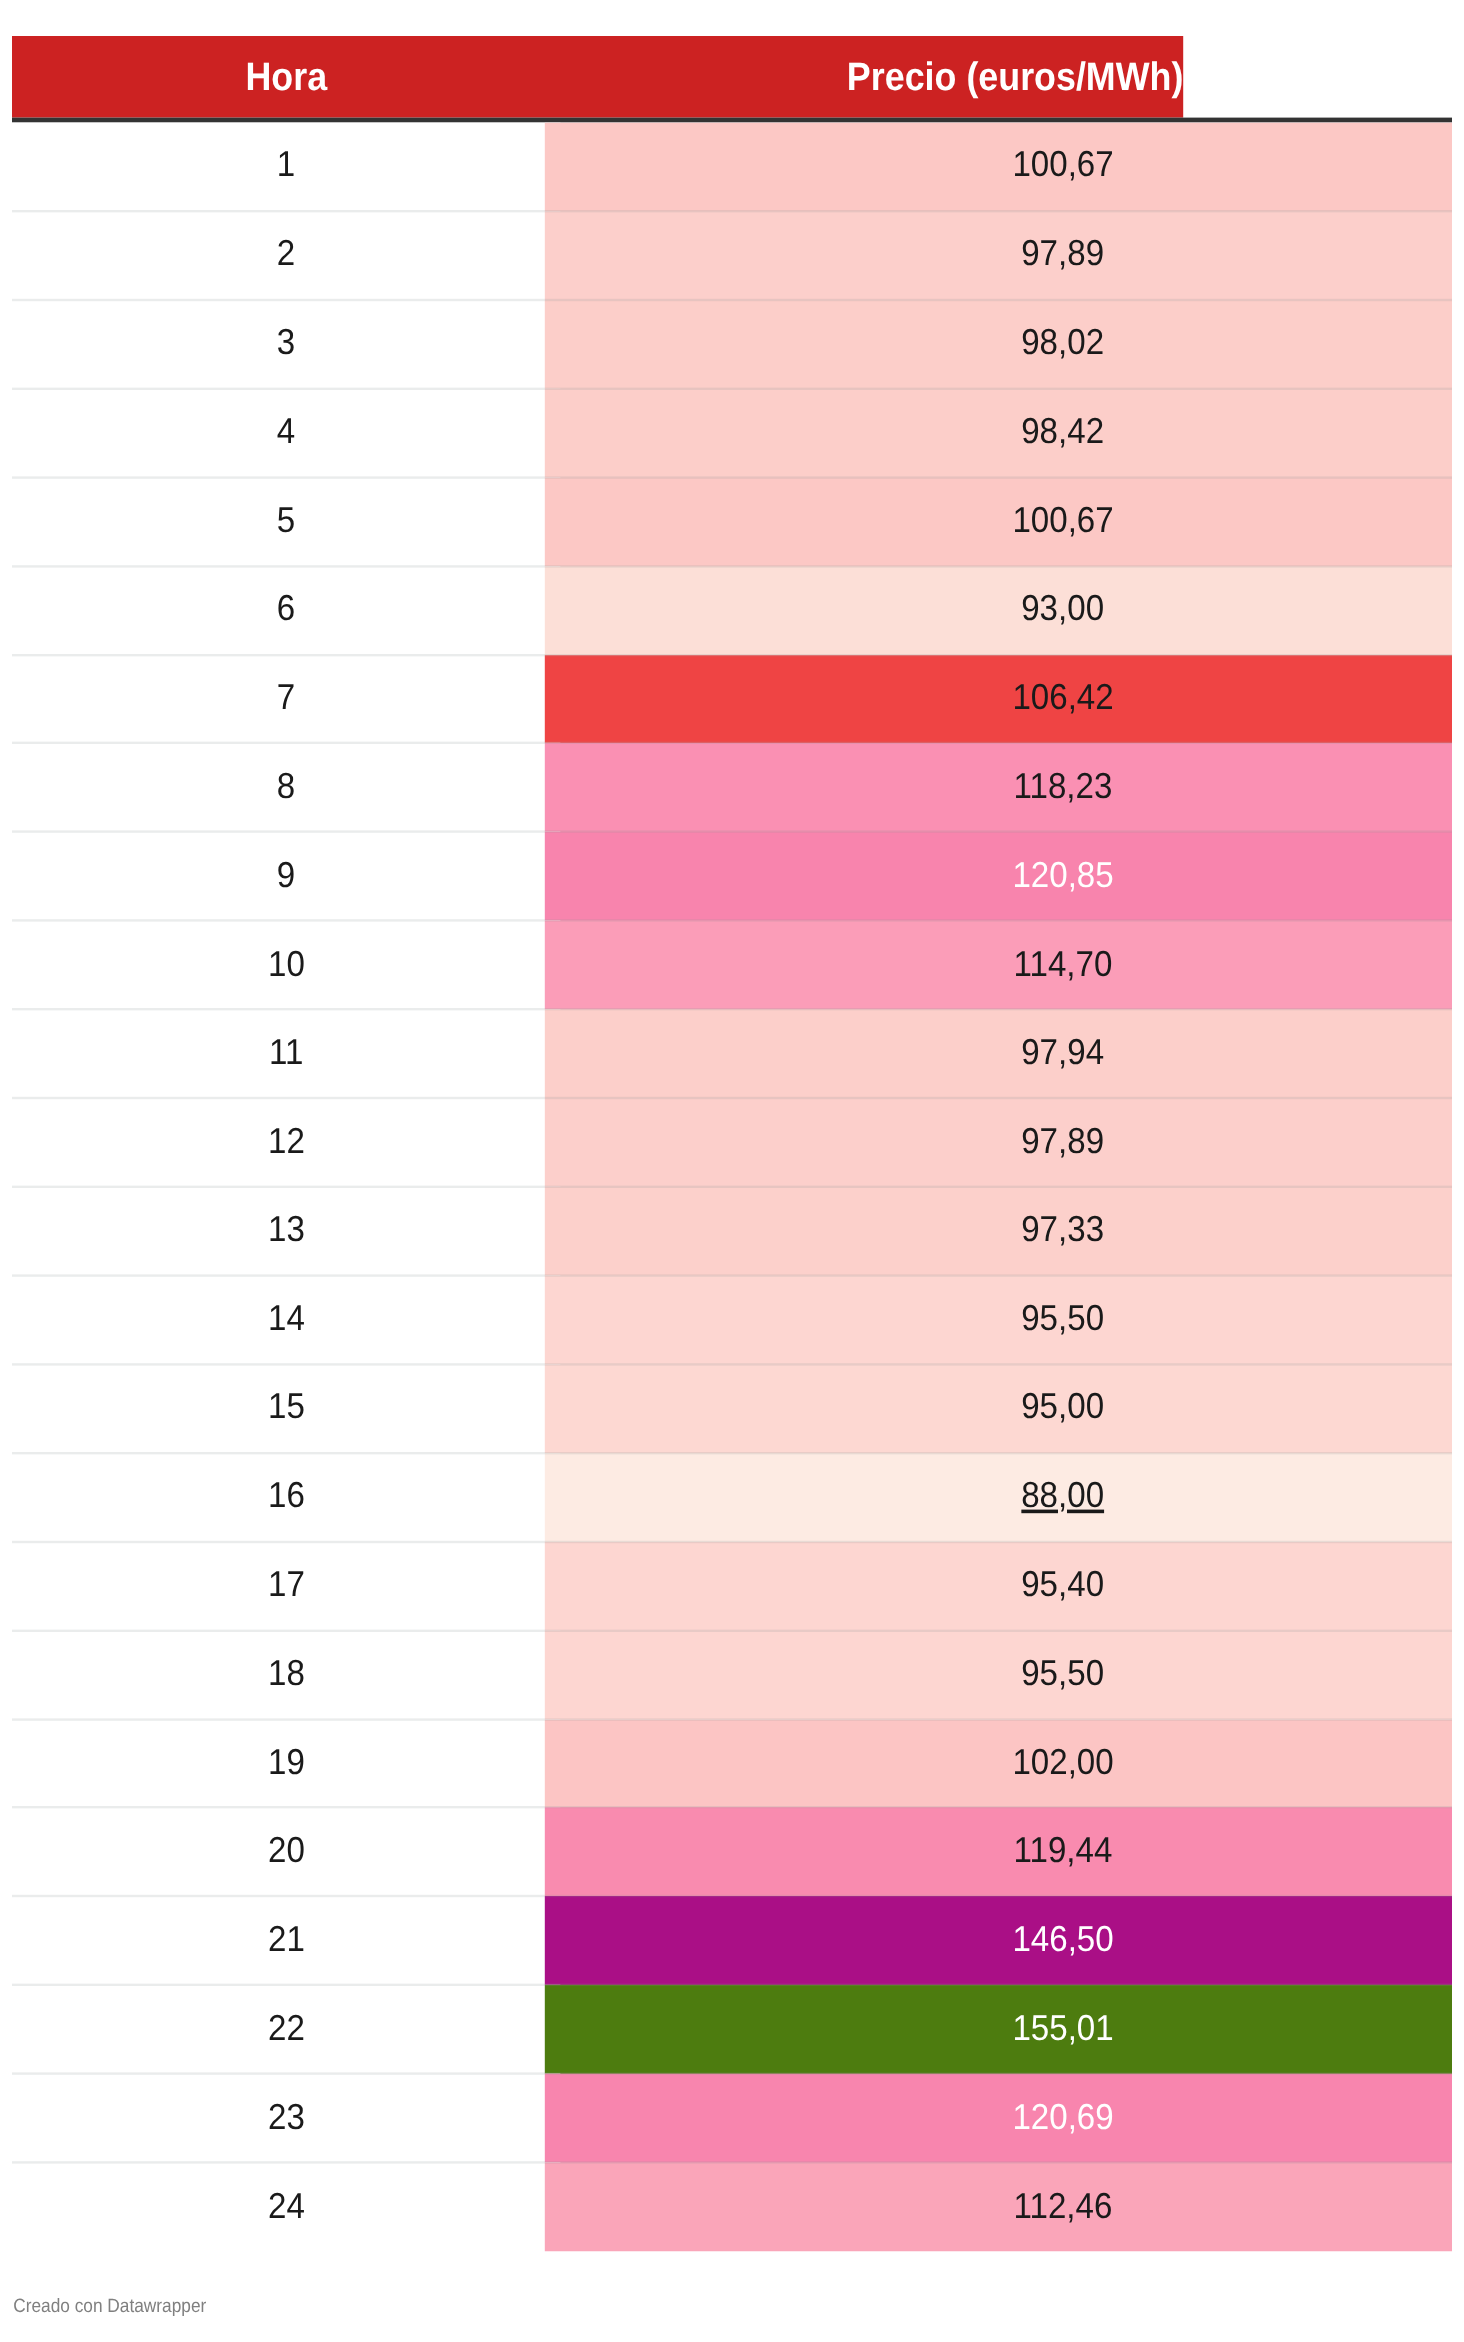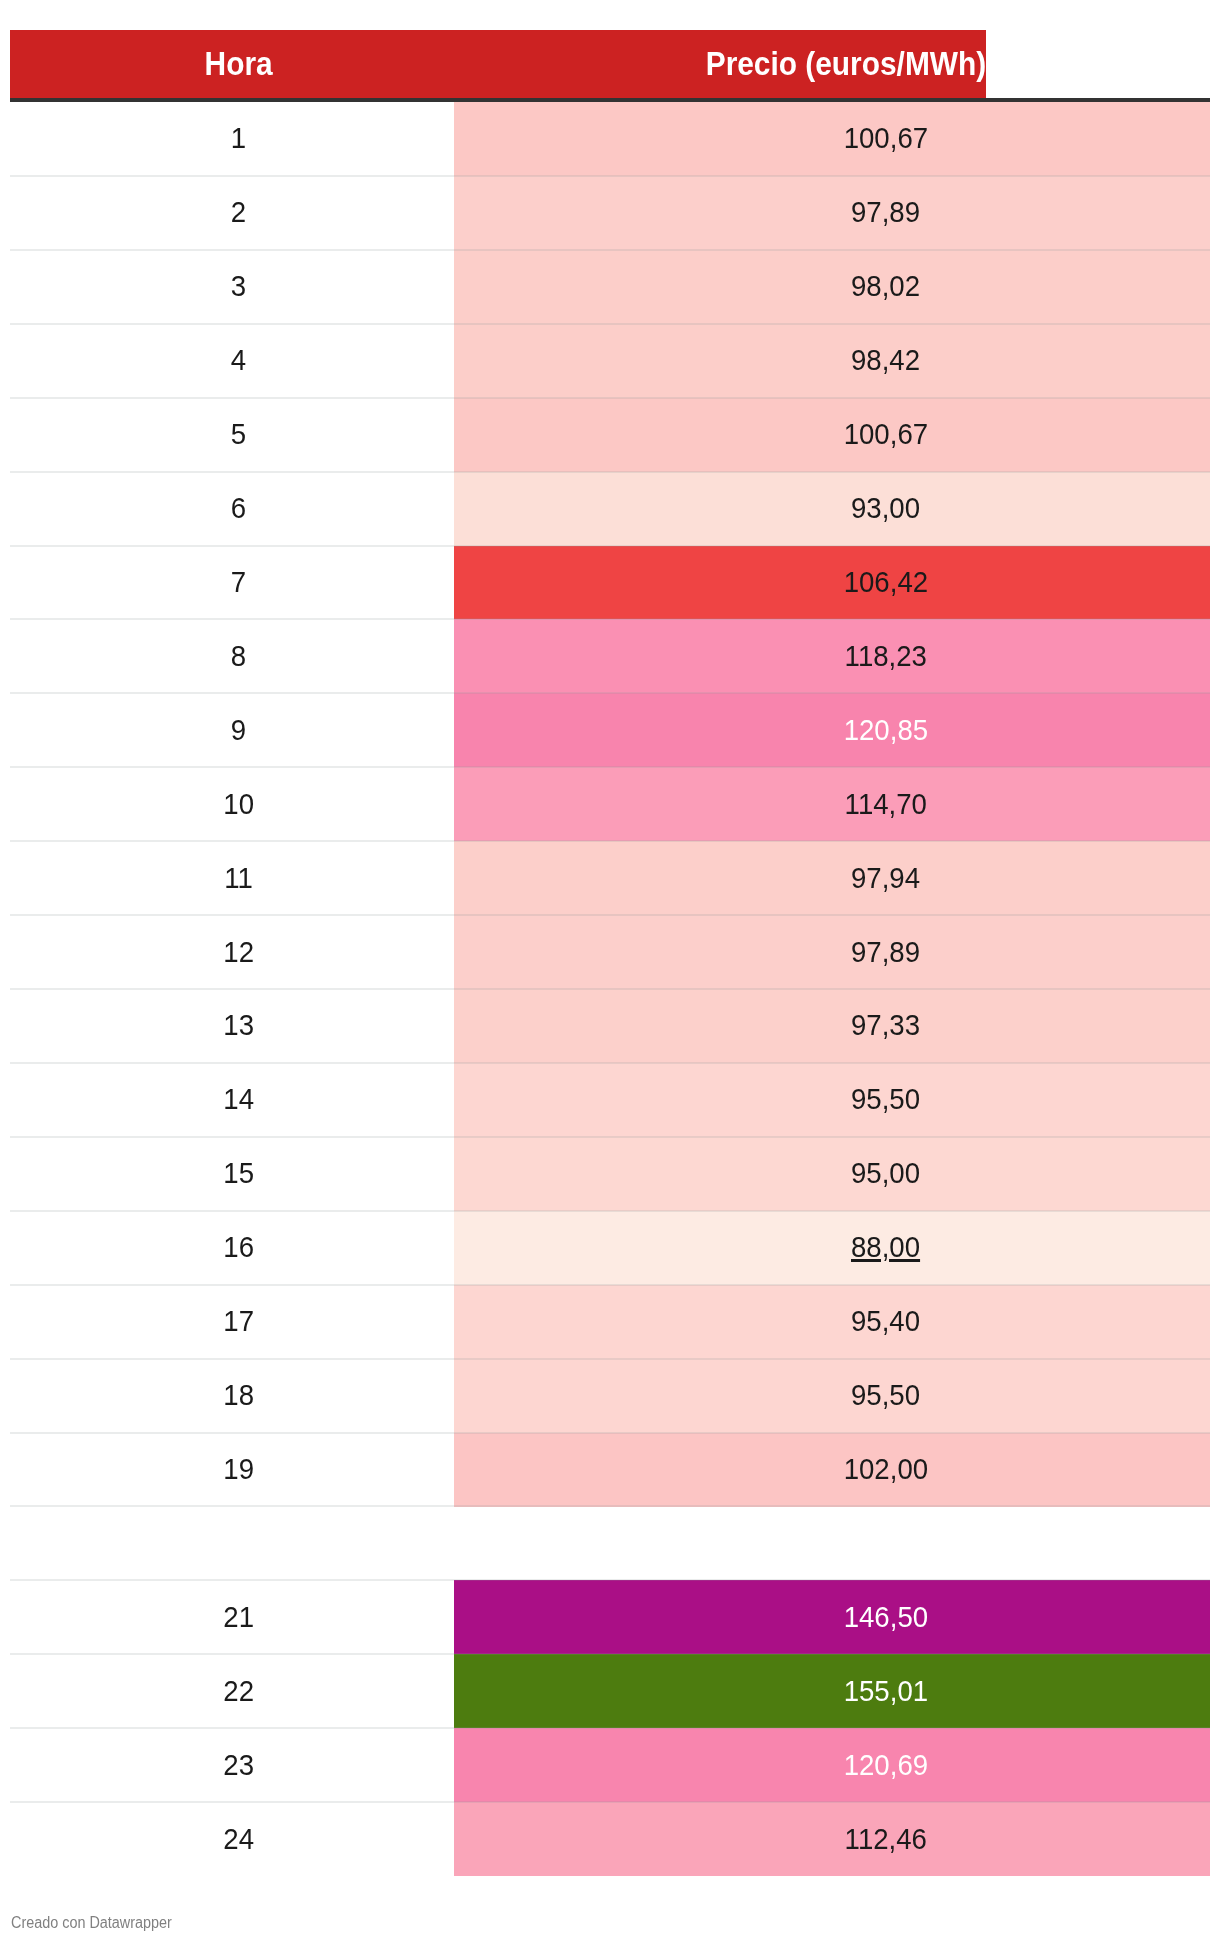--- a/index.html
+++ b/index.html
@@ -215,20 +215,28 @@
       <div class="rule" style="top:1255.5833px"></div>
       <div class="row" style="top:1330.5000px">
         <div class="cell hora">
           <span>19</span>
         </div>
         <div class="cell precio" style="background-color: rgb(252, 197, 196); color: rgb(26, 26, 26);">
           <span>102,00</span>
         </div>
       </div>
       <div class="rule" style="top:1329.5000px"></div>
+      <div class="row" style="top:1404.4167px">
+        <div class="cell hora">
+          <span>20</span>
+        </div>
+        <div class="cell precio" style="background-color: rgb(249, 139, 175); color: rgb(26, 26, 26);">
+          <span>119,44</span>
+        </div>
+      </div>
       <div class="rule" style="top:1403.4167px"></div>
       <div class="row" style="top:1478.3333px">
         <div class="cell hora">
           <span>21</span>
         </div>
         <div class="cell precio" style="background-color: rgb(170, 15, 134); color: rgb(255, 255, 255);">
           <span>146,50</span>
         </div>
       </div>
       <div class="rule" style="top:1477.3333px"></div>

